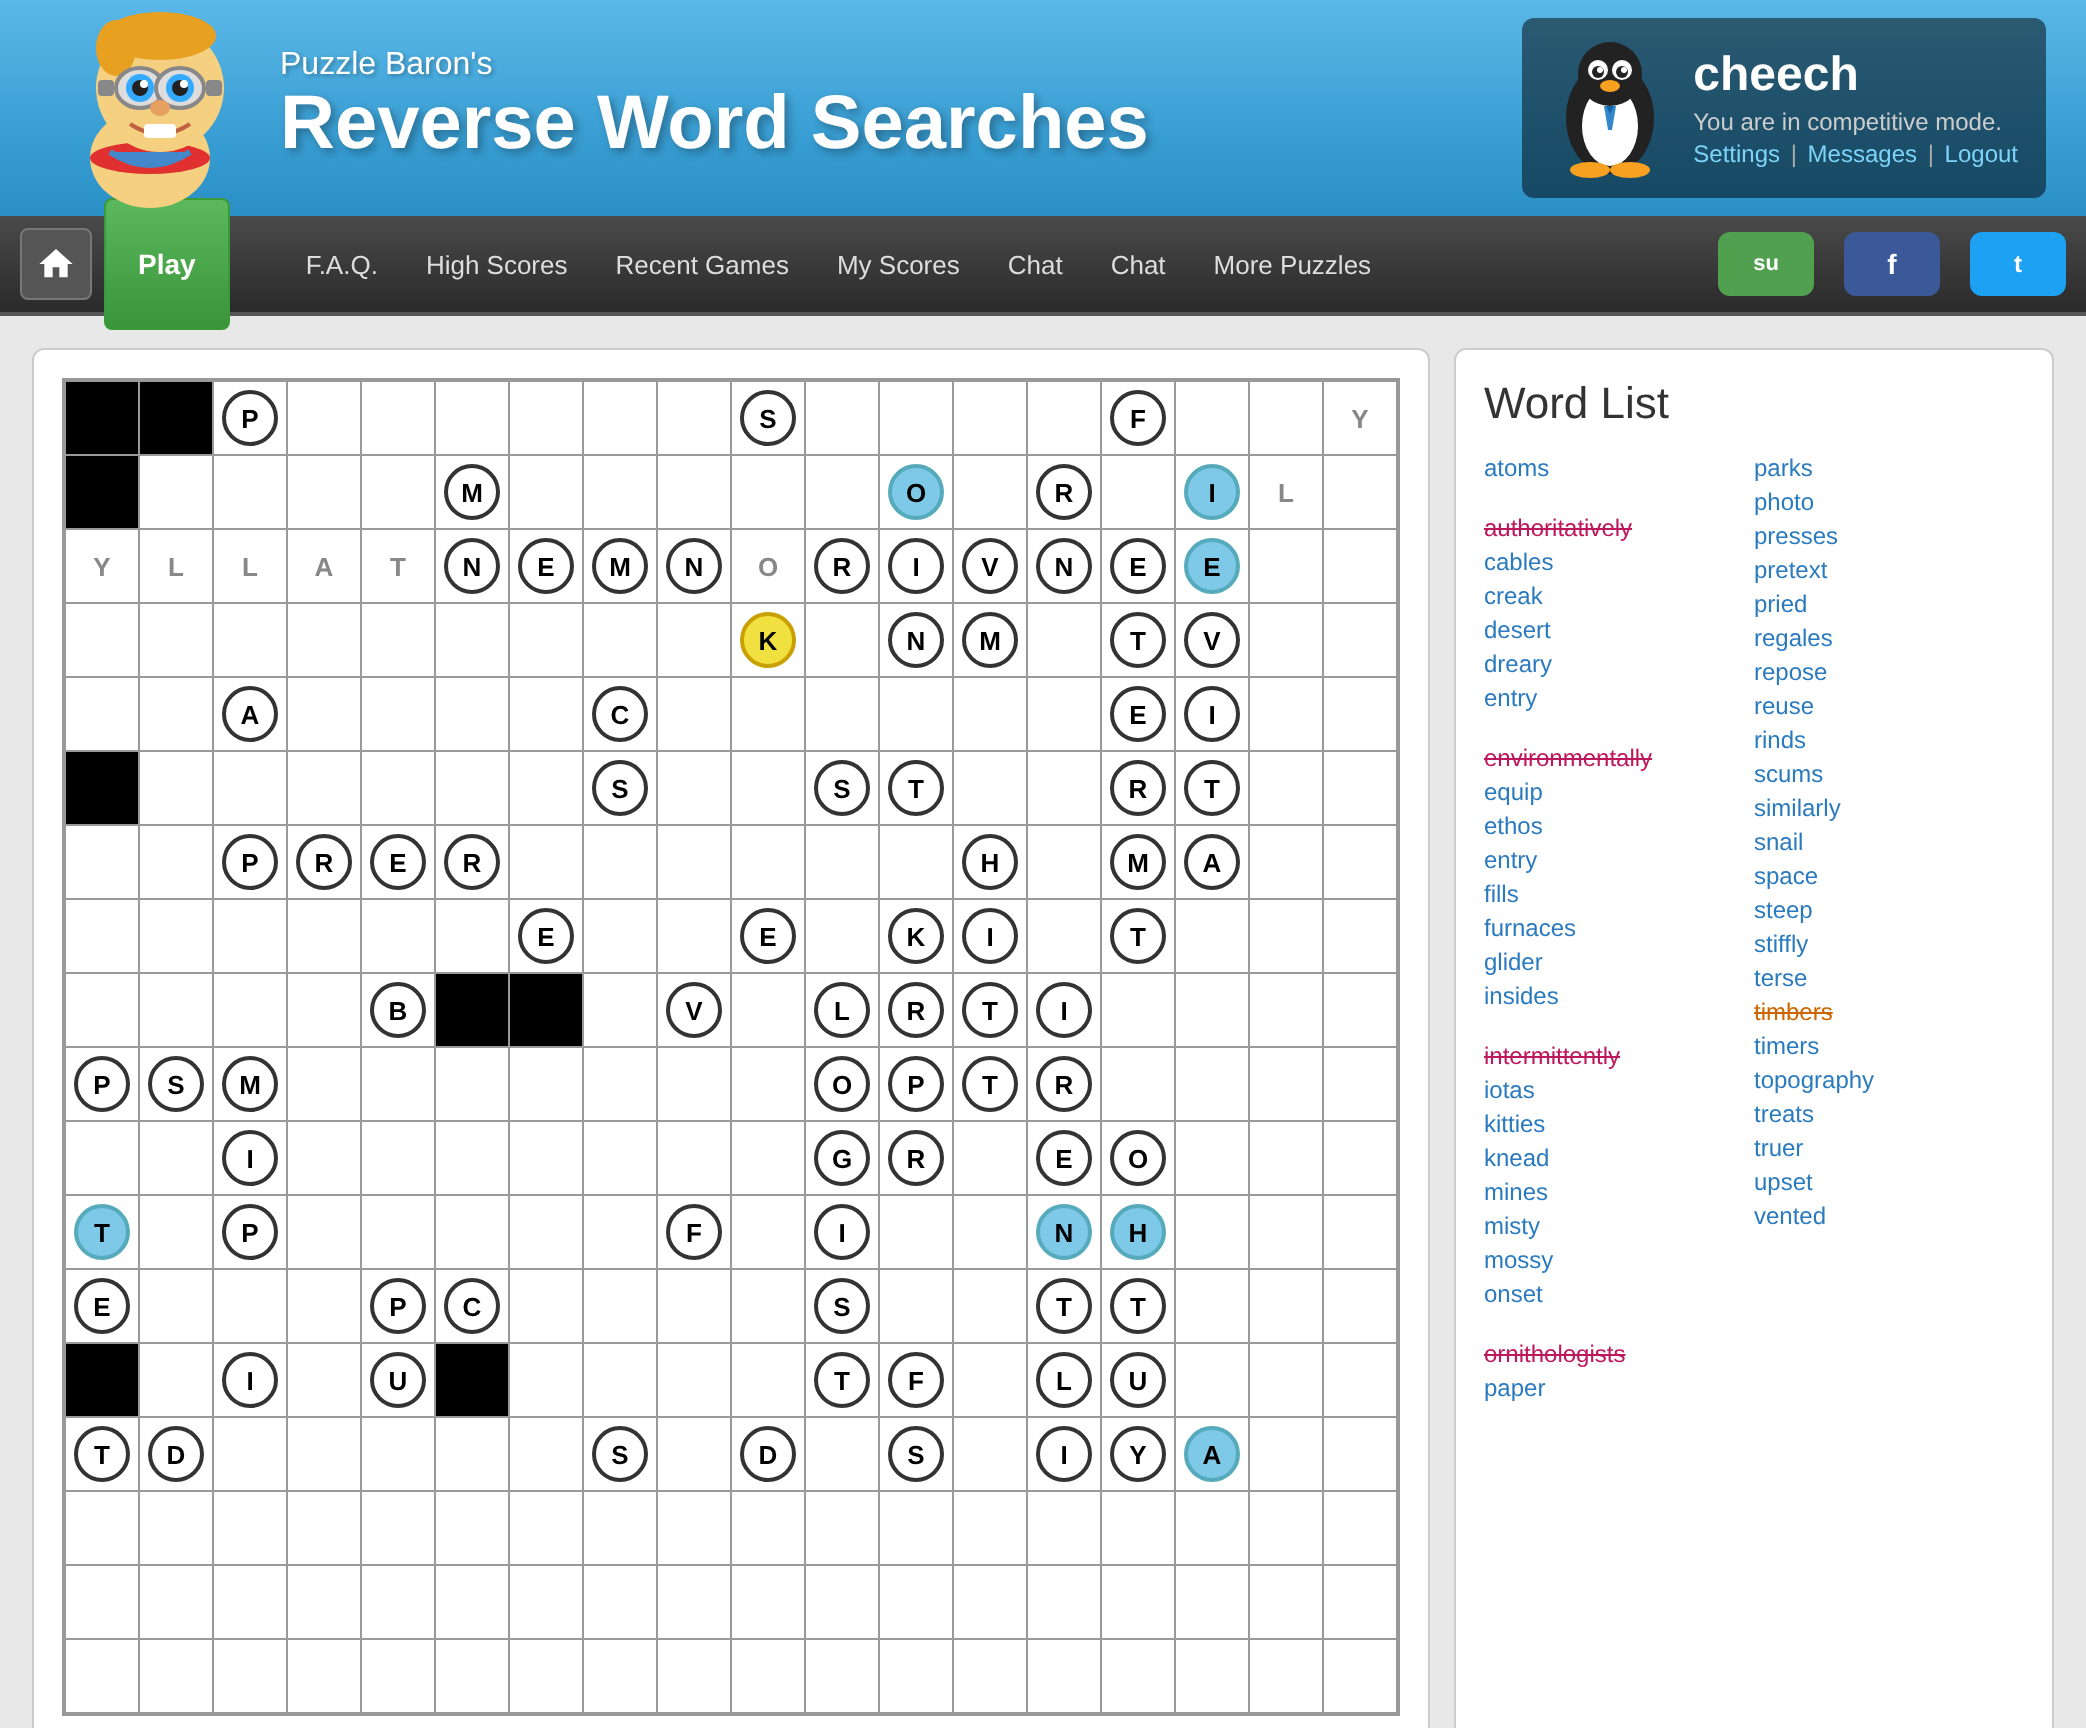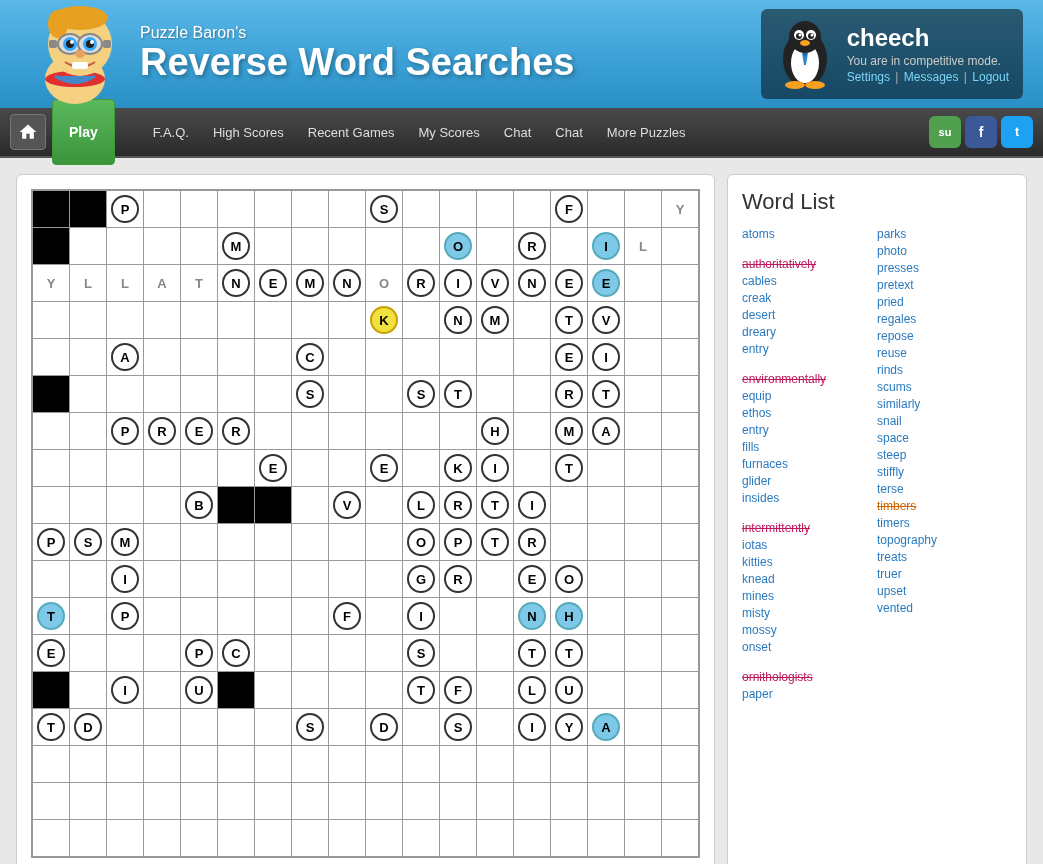--- a/index.html
+++ b/index.html
@@ -48,22 +48,22 @@
       padding: 24px 16px; cursor: pointer; margin-right: 26px;
     }
     .nav-play { background: linear-gradient(180deg, #5cb85c, #3a953a); }
     .nav-link {
       color: #ddd; font-size: 13px; padding: 0 12px; cursor: pointer;
       text-decoration: none; display: flex; align-items: center; height: 100%;
     }
     .nav-spacer { flex: 1; }
     .nav-social { display: flex; gap: 4px; align-items: center; }
     .social-btn {
-      width: 32px; height: 32px; border-radius: 6px; display: flex;
-      align-items: center; justify-content: center; cursor: pointer; font-weight: bold; color: #fff; font-size: 14px;
+      width: 48px; height: 32px; border-radius: 6px; display: flex;
+      align-items: center; justify-content: center; cursor: pointer; font-weight: bold; color: #fff; font-size: 14px; margin-left: 11px;
     }
     .social-su { background: #61a; background: #7b68ee; background: linear-gradient(135deg, #4a9, #2a7); background: #50a050; }
     .social-fb { background: #3b5998; }
     .social-tw { background: #1da1f2; }
 
     
     .main-content {
       display: flex; gap: 12px; padding: 16px; max-width: 1043px; margin: 0 auto;
     }
 

